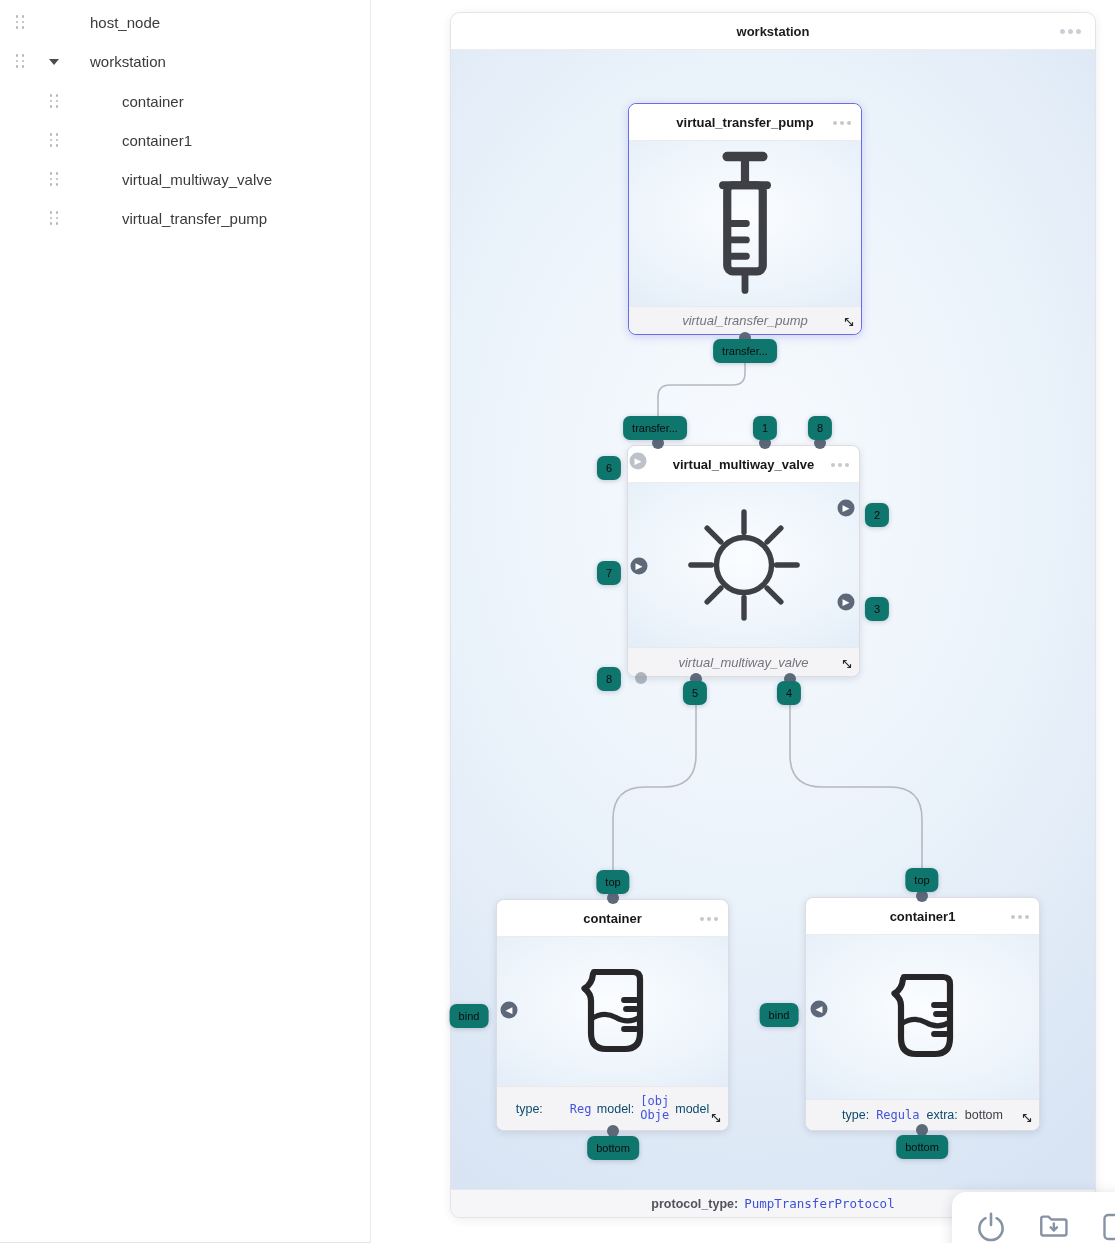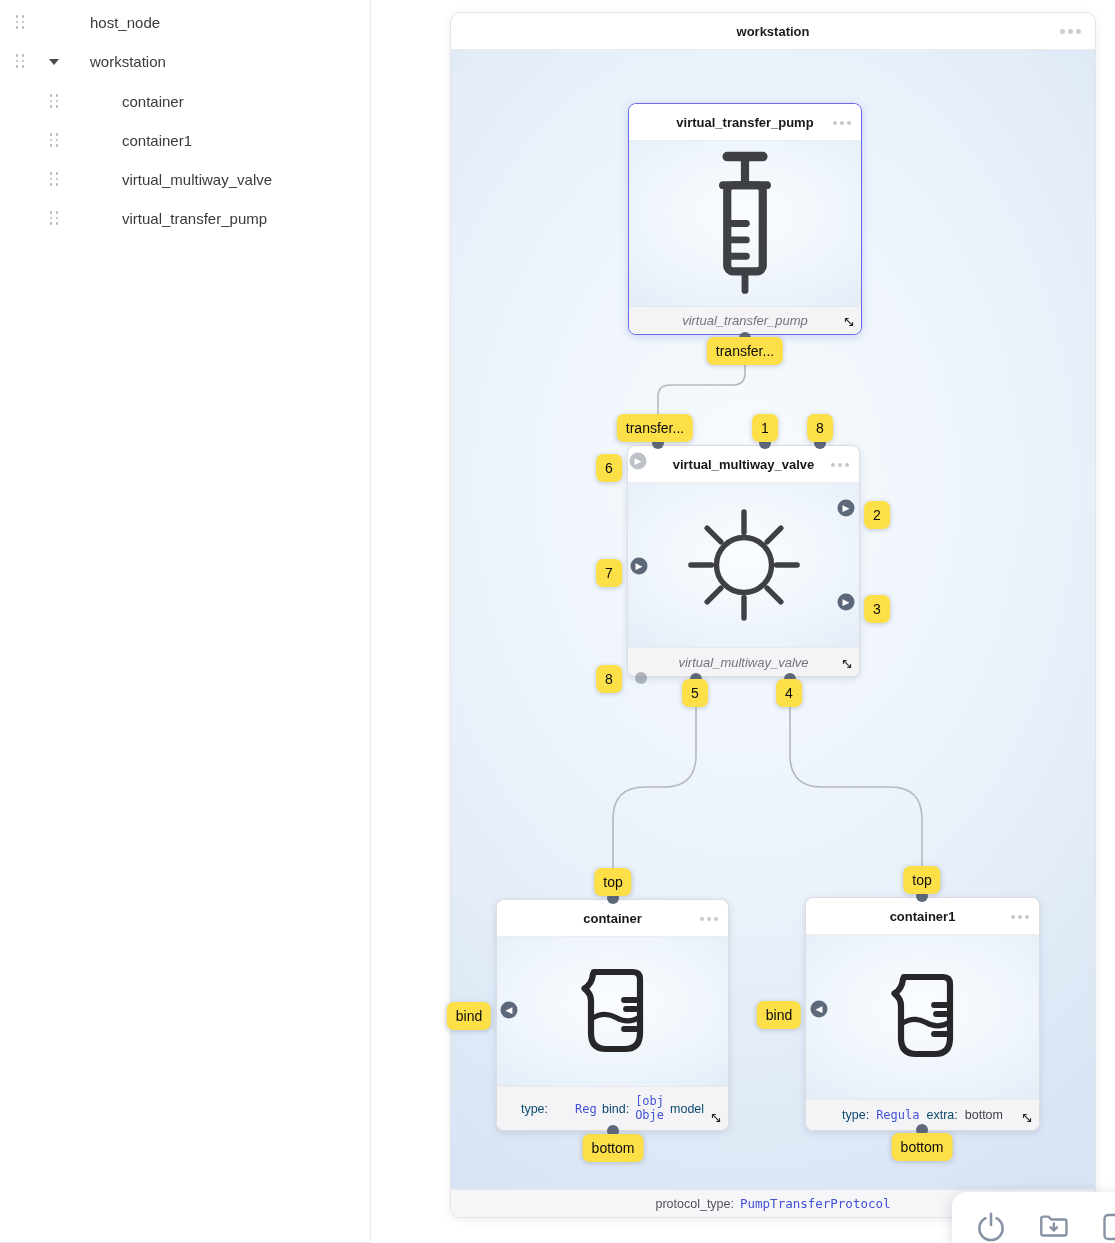--- a/index.html
+++ b/index.html
@@ -25,21 +25,21 @@
         box-shadow:0 2px 10px rgba(40,50,80,.08); }
   .ws-header { position:absolute; left:0; top:0; right:0; height:37px; background:#fff;
                border-bottom:1px solid #ececef; border-radius:10px 10px 0 0;
                display:flex; align-items:center; justify-content:center; }
   .ws-title { font-size:13px; font-weight:700; color:#1c1c21; }
   .ws-body { position:absolute; left:0; top:37px; right:0; bottom:28px;
              background:radial-gradient(90% 70% at 46% 38%, #f8fbfe 0%, #eaf2fa 52%, #d8e4f4 100%); }
   .ws-footer { position:absolute; left:0; right:0; bottom:0; height:28px; background:#f6f6f8;
                border-top:1px solid #e8e8ec; border-radius:0 0 10px 10px;
                display:flex; align-items:center; justify-content:center; gap:6px; }
-  .proto-label { font-size:12.5px; color:#52525b; }
+  .proto-label { font-size:12.5px; color:#52525b;font-weight:bold; }
   .proto-value { font-size:12.5px; color:#3f51d6; font-family:"DejaVu Sans Mono", monospace; }
 
   
   .node { position:absolute; background:#fff; border:1px solid #dcdce1; border-radius:8px;
           box-shadow:0 2px 7px rgba(50,60,90,.14); }
   .node.selected { border:1.6px solid #6a6ceb; box-shadow:0 2px 9px rgba(90,95,220,.25); }
   .node-header { position:absolute; left:0; top:0; right:0; height:37px; background:#fff;
                  border-bottom:1px solid #ececef; border-radius:8px 8px 0 0;
                  display:flex; align-items:center; justify-content:center; }
   .node-title { font-size:13px; font-weight:700; color:#18181c; }
@@ -51,22 +51,22 @@
                  display:flex; align-items:center; justify-content:center; }
   .footer-italic { font-style:italic; font-size:13px; color:#74747d; }
   .resize-handle { position:absolute; right:5px; bottom:5px; width:14px; height:14px; cursor:nwse-resize; }
 
   .more-menu { position:absolute; right:10px; top:0; height:37px; display:flex; align-items:center; gap:3px; cursor:pointer; }
   .more-menu i { width:4px; height:4px; border-radius:50%; background:#c7c7cd; }
   .ws .more-menu { right:14px; }
   .ws .more-menu i { width:5px; height:5px; background:#ccd0d6; }
 
   
-  .hlabel { position:absolute; transform:translate(-50%,-50%); background:#fde047; border-radius:7px;
-            box-shadow:0 1px 5px rgba(70,80,110,.28); padding:6px 9px; font-size:14px;
+  .hlabel { position:absolute; transform:translate(-50%,-50%); background:#0f766e; border-radius:7px;
+            box-shadow:0 1px 5px rgba(70,80,110,.28); padding:6px 9px; font-size:11px;
             color:#0c0c10; white-space:nowrap; z-index:6; }
   .hdot { position:absolute; width:12px; height:12px; border-radius:50%; background:#5d6878;
           transform:translate(-50%,-50%); z-index:5; }
   .harrow { position:absolute; width:17px; height:17px; border-radius:50%; background:#5d6878;
             transform:translate(-50%,-50%); z-index:7; display:flex; align-items:center;
             justify-content:center; color:#fff; font-size:9px; line-height:1; }
   .harrow.faded { opacity:.4; }
   .hdot.faded { opacity:.45; }
   .kv-label { font-size:12.5px; color:#0c4a6e; }
   .kv-value { font-size:12px; color:#4453da; font-family:"DejaVu Sans Mono", monospace; }
@@ -283,21 +283,21 @@
     <div class="node-body" style="top:37px;bottom:44px;">
       <svg width="102" height="100" viewBox="0 0 100 100" fill="none" stroke="#27272a">
         <path d="M30,12 Q29,22 21.5,26.5 Q28,31.5 28,39 V71 Q28,87 43,87 H62 Q77,87 77,71 V17 Q77,10 70,10 H31" stroke-width="6.2" stroke-linecap="round" stroke-linejoin="round"></path>
         <path d="M28,57 Q41,48.5 53,55.5 Q65,62.5 77,55" stroke-width="5.2" stroke-linecap="round"></path>
         <path d="M61,38 H73 M63,47 H73 M61,67 H73" stroke-width="5.8" stroke-linecap="round"></path>
       </svg>
     </div>
     <div class="node-footer" style="height:44px;gap:6px;">
       <span class="kv-label">type:</span>
       <span class="kv-value clip" style="max-width:42px;padding-left:21px;">Regul</span>
-      <span class="kv-label">bind:</span>
+      <span class="kv-label">model:</span>
       <span class="kv-2line">
         <span class="kv-value">[obj</span>
         <span class="kv-value">Obje</span>
       </span>
       <span class="kv-label clip" style="max-width:40px;">model</span>
     </div>
     <span class="resize-handle">
       <svg width="14" height="14" viewBox="0 0 20 20" fill="none" stroke="#27272a" stroke-width="1.7" stroke-linecap="round" stroke-linejoin="round">
         <path d="M5,9 V5 H9"></path>
           <path d="M15,11 V15 H11"></path>

